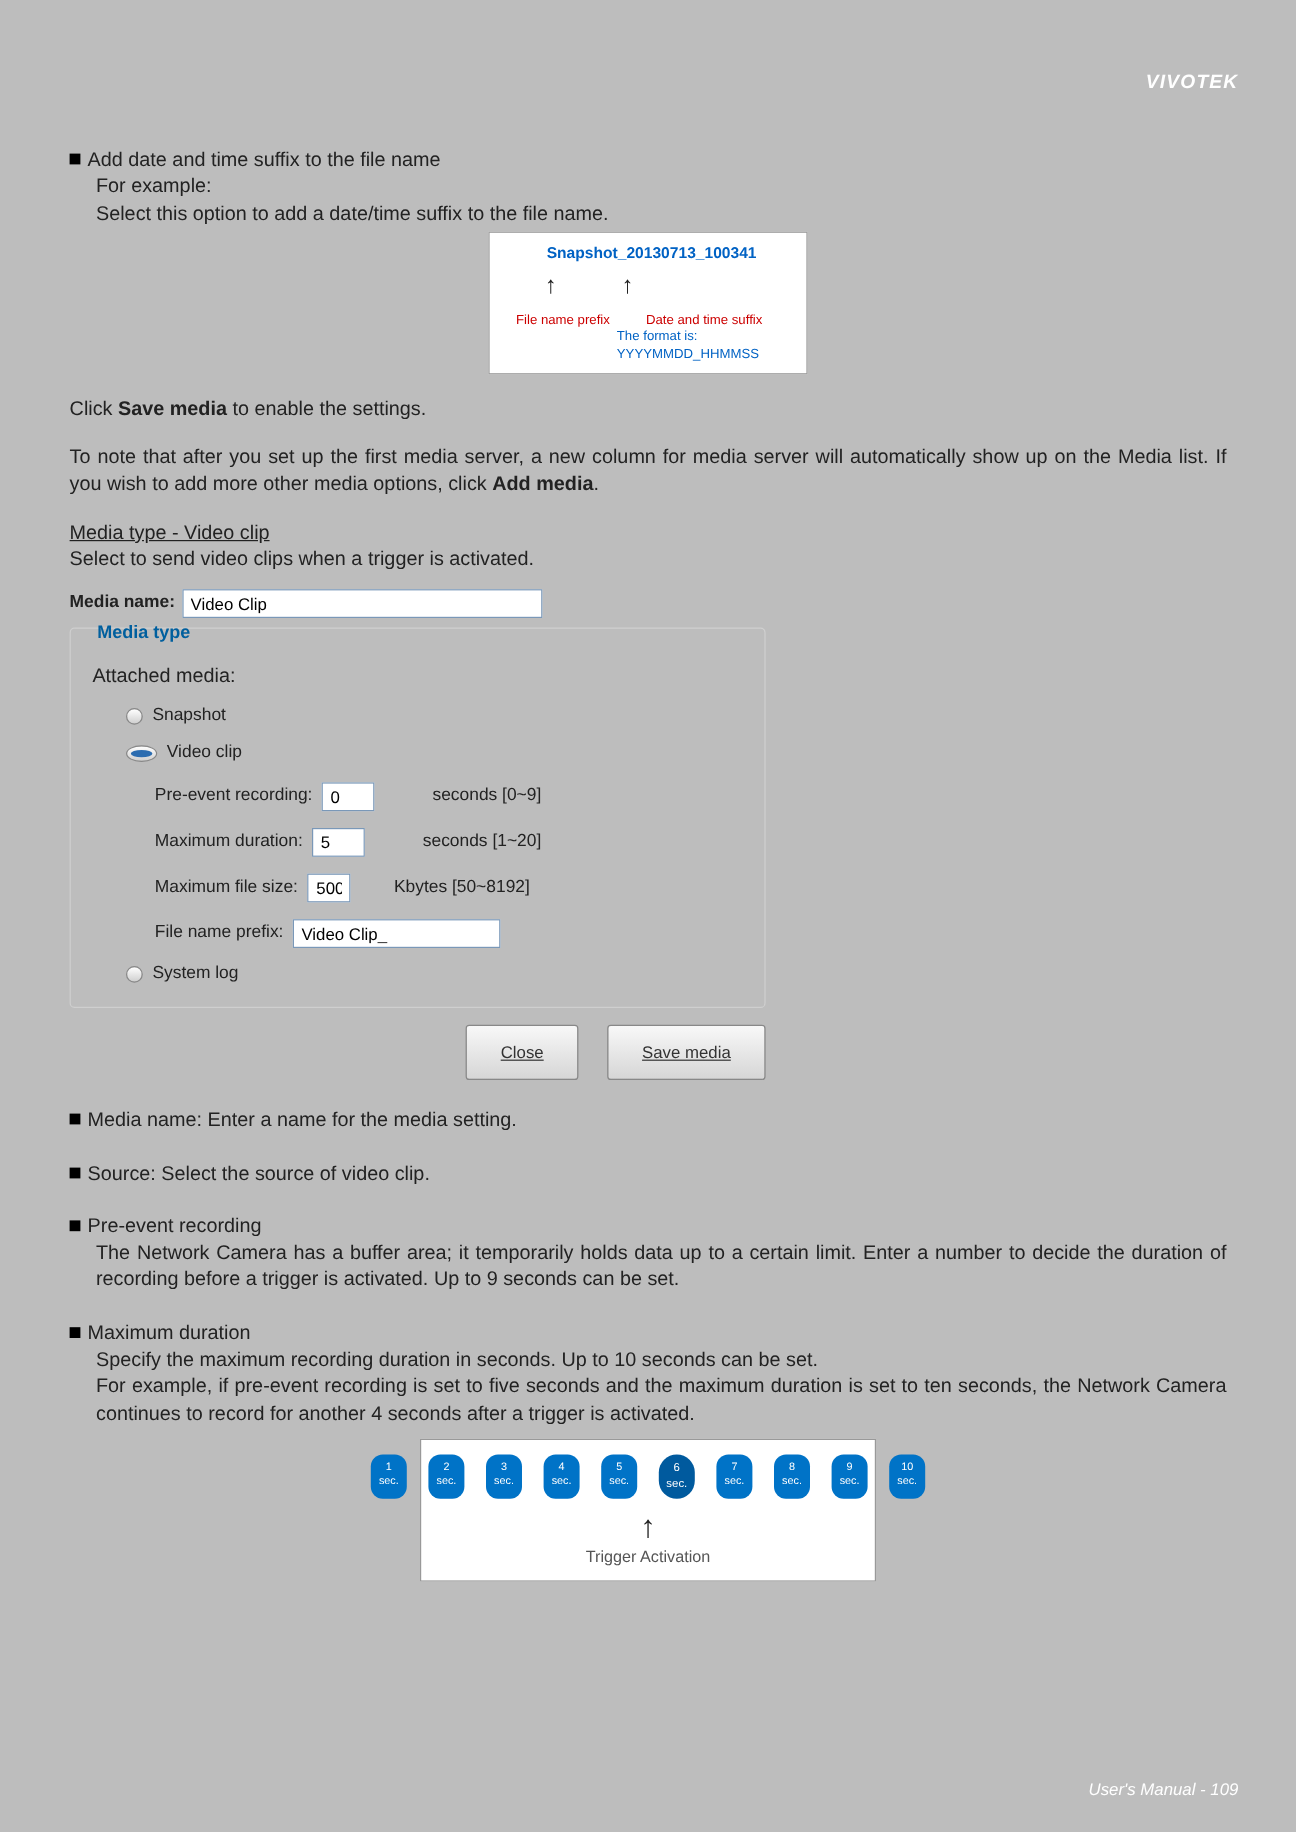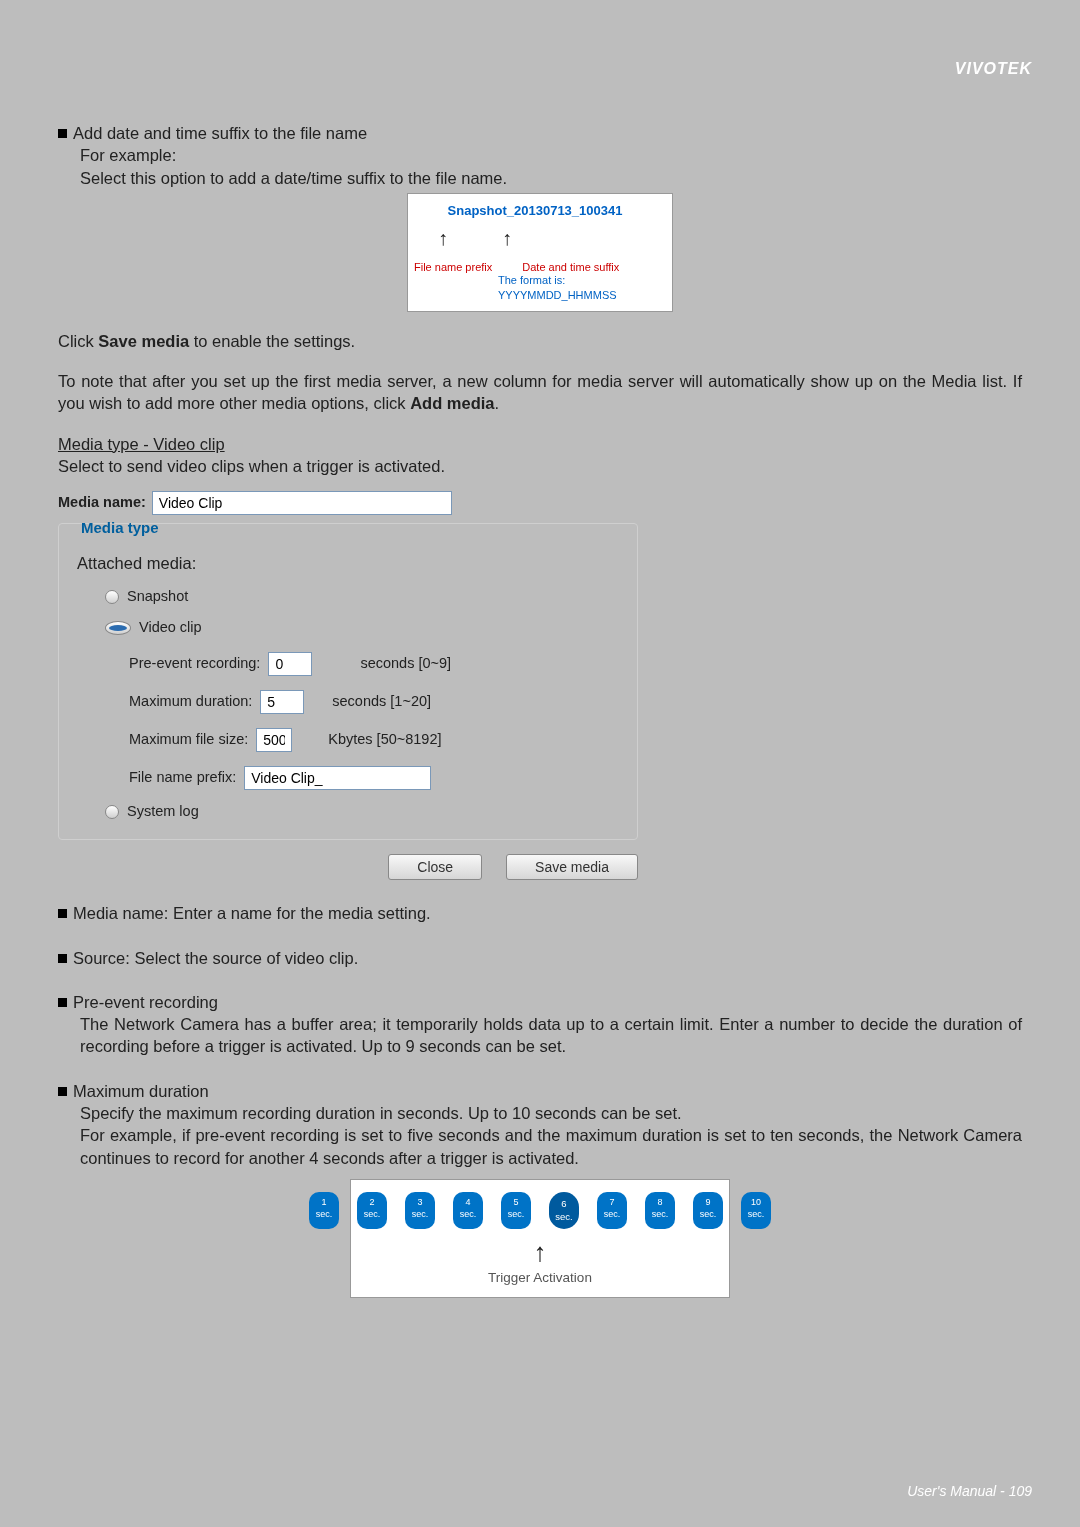--- a/index.html
+++ b/index.html
@@ -32,21 +32,21 @@
   .indent { margin-left: 22px; }
   .boldtxt { font-weight: bold; }
   .u { text-decoration: underline; }
   .justify { text-align: justify; }
 
   
   .snap-box {
     width: 266px;
     border: 1px solid #999;
     margin: 4px auto 0 auto;
-    padding: 8px 10px 8px 0;
+    padding: 8px 10px 8px 16px;
     background:#fff;
     font-size:13px;
   }
   .snap-title { color:#0062c4; font-weight:bold; text-align:center; font-size:13px;}
   .snap-arrows { display:flex; justify-content:flex-start; gap:54px; padding-left:30px; margin-top:6px;}
   .snap-arrow { font-size:20px; }
   .snap-labels { display:flex; gap:30px; padding-left:6px; margin-top:8px;}
   .snap-fnp { color:#c00; font-size:11px; }
   .snap-dts { color:#c00; font-size:11px; }
   .snap-fmt { color:#0062c4; font-size:11px; margin-left:90px; margin-top:-2px;}
@@ -61,23 +61,23 @@
   .legend { color:#005f9e; font-weight:bold; font-size:15px; position:relative; top:-22px; background:#bdbdbd0; padding:0 4px; display:inline-block;}
   .frow { display:flex; align-items:center; gap:8px; font-size:14.5px; margin-top:12px; }
   .frow .circle { width:14px; height:14px; border-radius:50%; background:linear-gradient(#fff,#cfcfcf); border:1px solid #888; position:relative;}
   .frow .circle.sel::after { content:""; position:absolute; inset:3px; border-radius:50%; background:#2b6cb0;}
   .subrows { margin-left:52px; }
   .subrow { display:flex; align-items:center; gap:8px; font-size:14.5px; margin-top:14px;}
   .subrow .lab { }
   .sel { border:1px solid #7a98b8; padding:2px 18px 2px 6px; font-size:14px; height:22px; background:#fff;}
   .num { width:44px; }
   .num2 { width:36px;}
-  .prefix { width:187px;}
+  .prefix { width:173px;}
   .btnrow { display:flex; gap:24px; justify-content:flex-end; margin-top:14px; }
-  .btn { border:1px solid #888; background:linear-gradient(#f8f8f8,#d6d6d6); padding:4px 28px; font-size:14px; border-radius:3px; color:#333;}
+  .btn { border:1px solid #888; background:linear-gradient(#f8f8f8,#d6d6d6); padding:14px 28px; font-size:14px; border-radius:3px; color:#333;text-decoration:underline;}
 
   
   .tl-box { width:380px; border:1px solid #999; background:#fff; margin: 10px auto 0 auto; padding:12px 10px 10px 10px; text-align:center;}
   .tl-row { display:flex; justify-content:center; gap:18px; }
   .oval { background:#0073c7; color:#fff; font-size:9px; border-radius:10px; padding:4px 5px; min-width:30px; display:inline-block;}
   .oval.big { background:#005a9e; padding:6px 6px; font-size:9.5px; border-radius:16px;}
   .tl-arrow { font-size:26px; margin-top:6px;}
   .tl-label { font-size:13.5px; color:#555; margin-top:-2px;}
 
   .footer { position:absolute; bottom:28px; right:48px; color:#fff; font-style:italic; font-size:14px;}
@@ -141,21 +141,21 @@
 
       <div class="subrows">
         <div class="subrow">
           <span class="lab">Pre-event recording:</span>
           <input class="txtin num" value="0" style="">
           <span style="margin-left:40px">seconds [0~9]</span>
         </div>
         <div class="subrow">
           <span class="lab">Maximum duration:</span>
           <input class="txtin num" value="5" style="">
-          <span style="margin-left:20px">seconds [1~20]</span>
+          <span style="margin-left:40px">seconds [1~20]</span>
         </div>
         <div class="subrow">
           <span class="lab">Maximum file size:</span>
           <input class="txtin num2" value="500" style="">
           <span style="margin-left:28px">Kbytes [50~8192]</span>
         </div>
         <div class="subrow">
           <span class="lab">File name prefix:</span>
           <input class="txtin prefix" value="Video Clip_" style="">
         </div>

